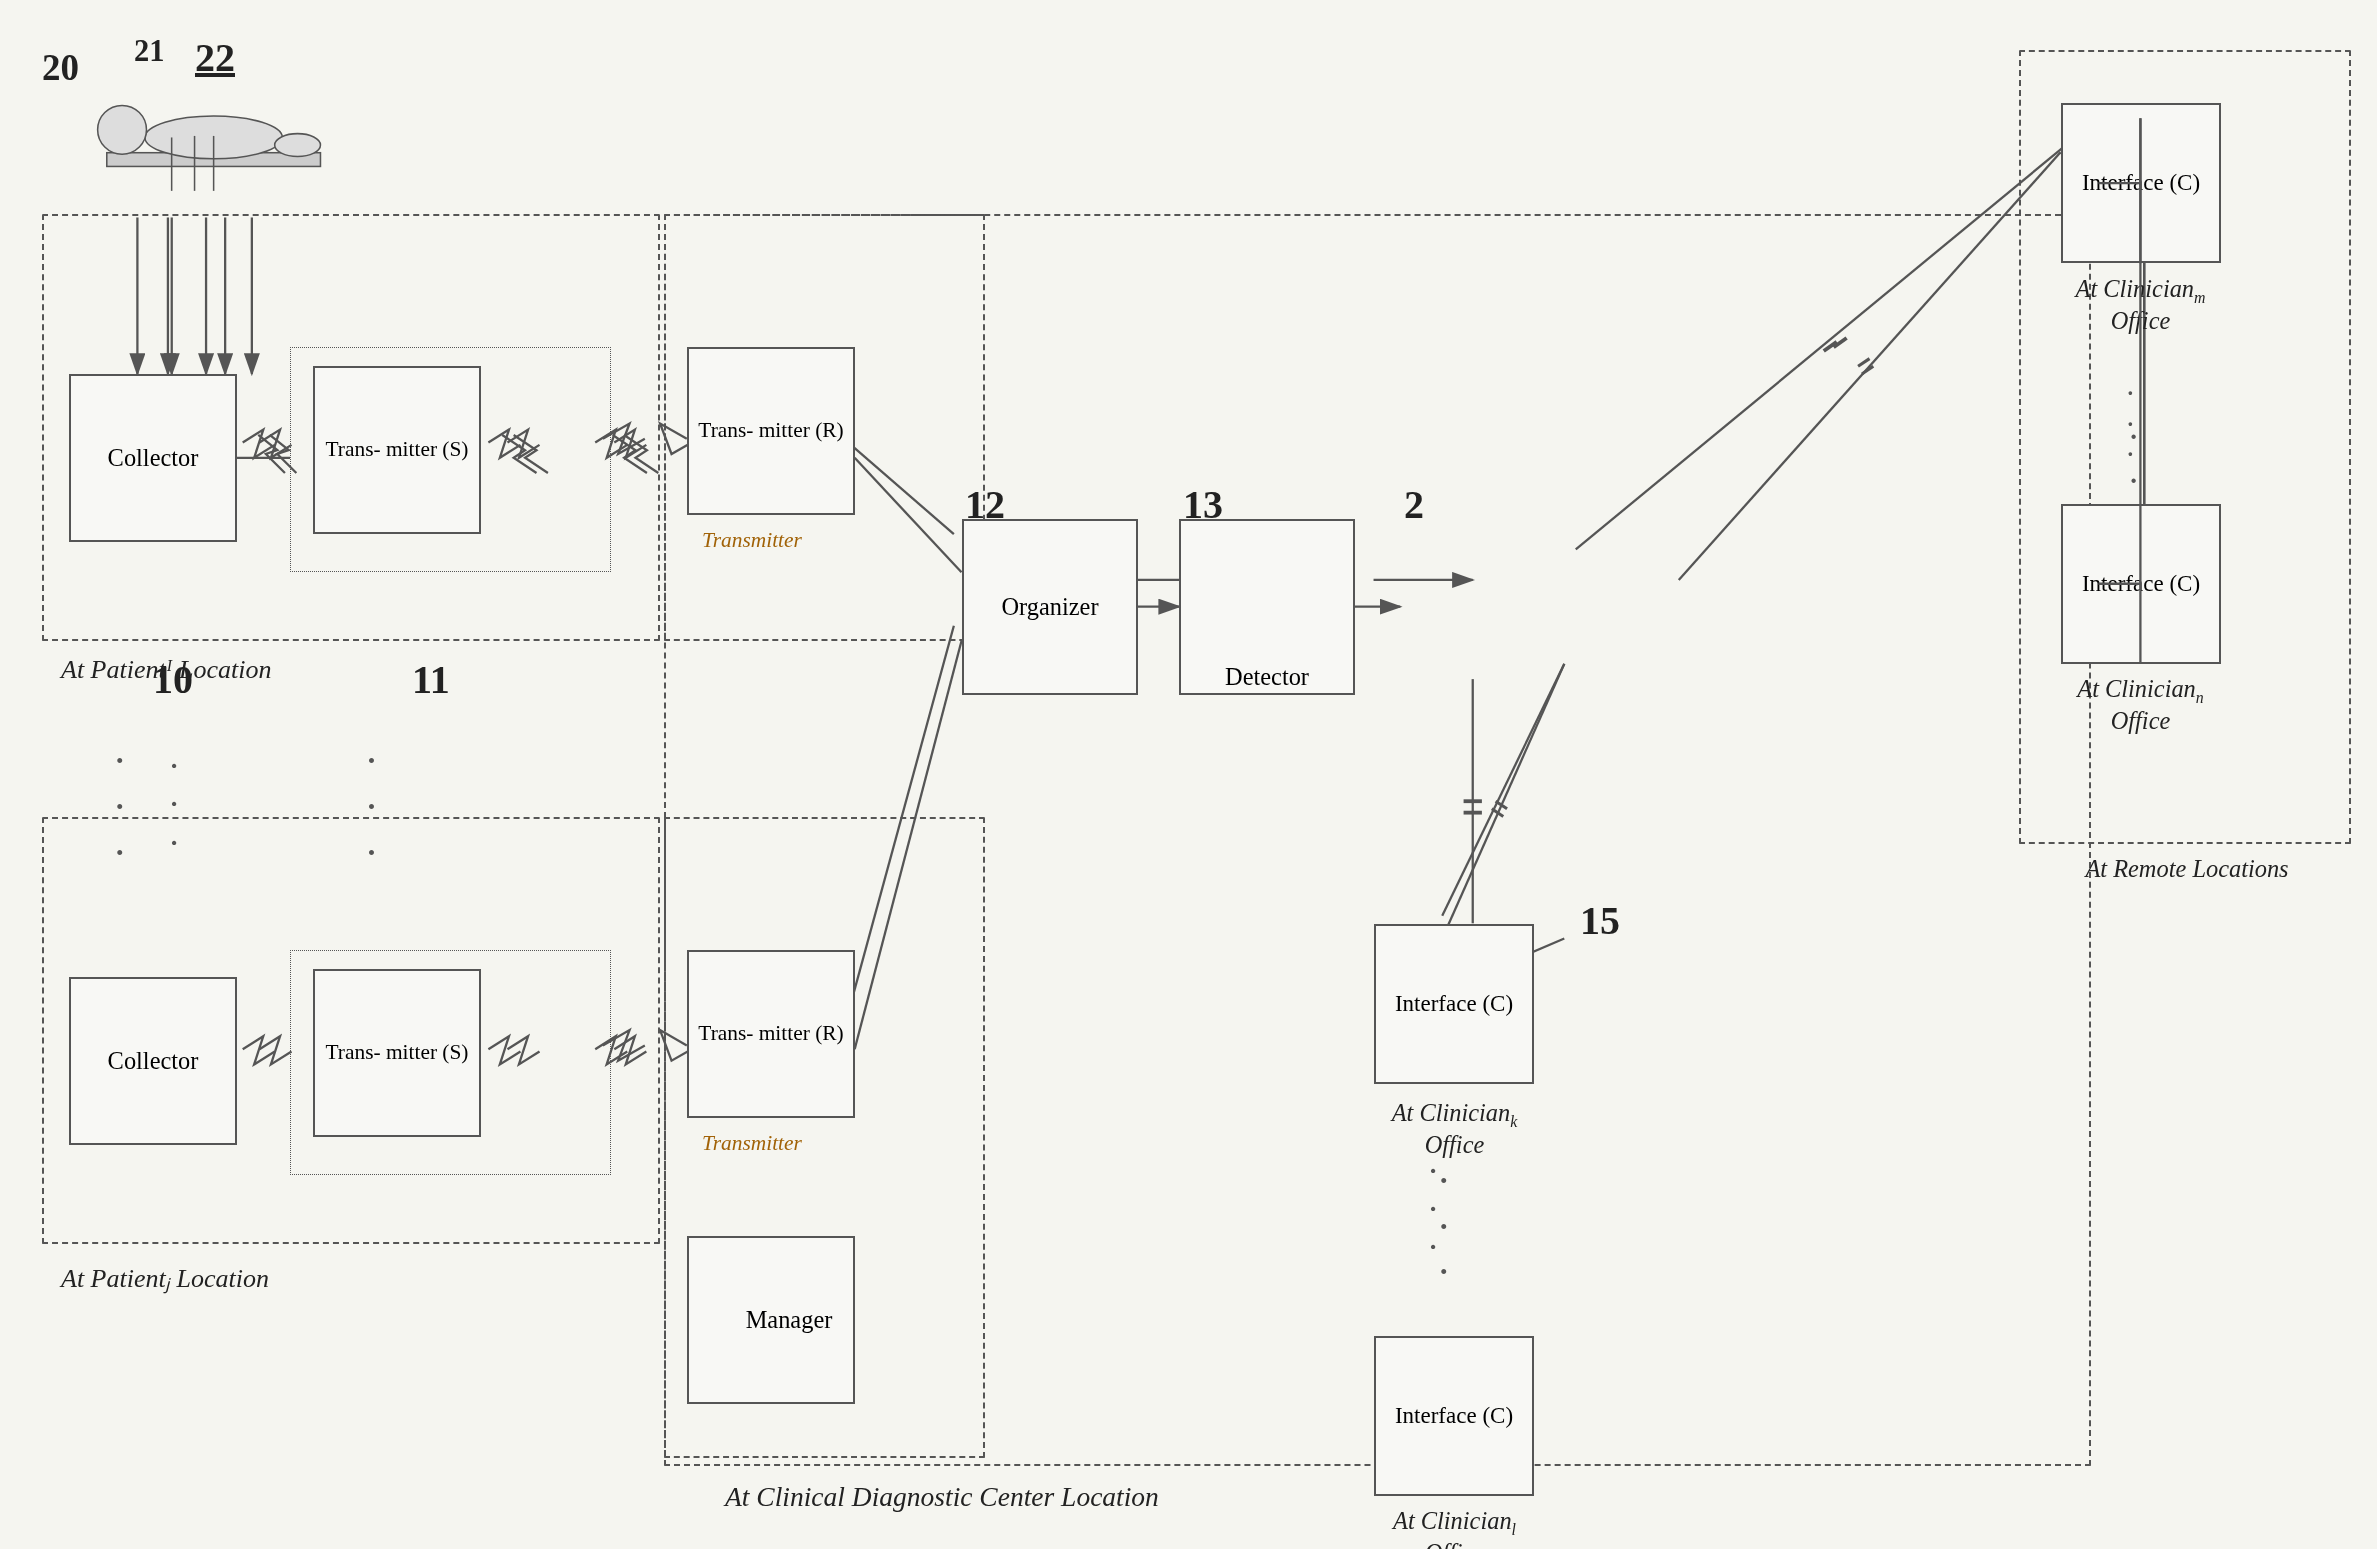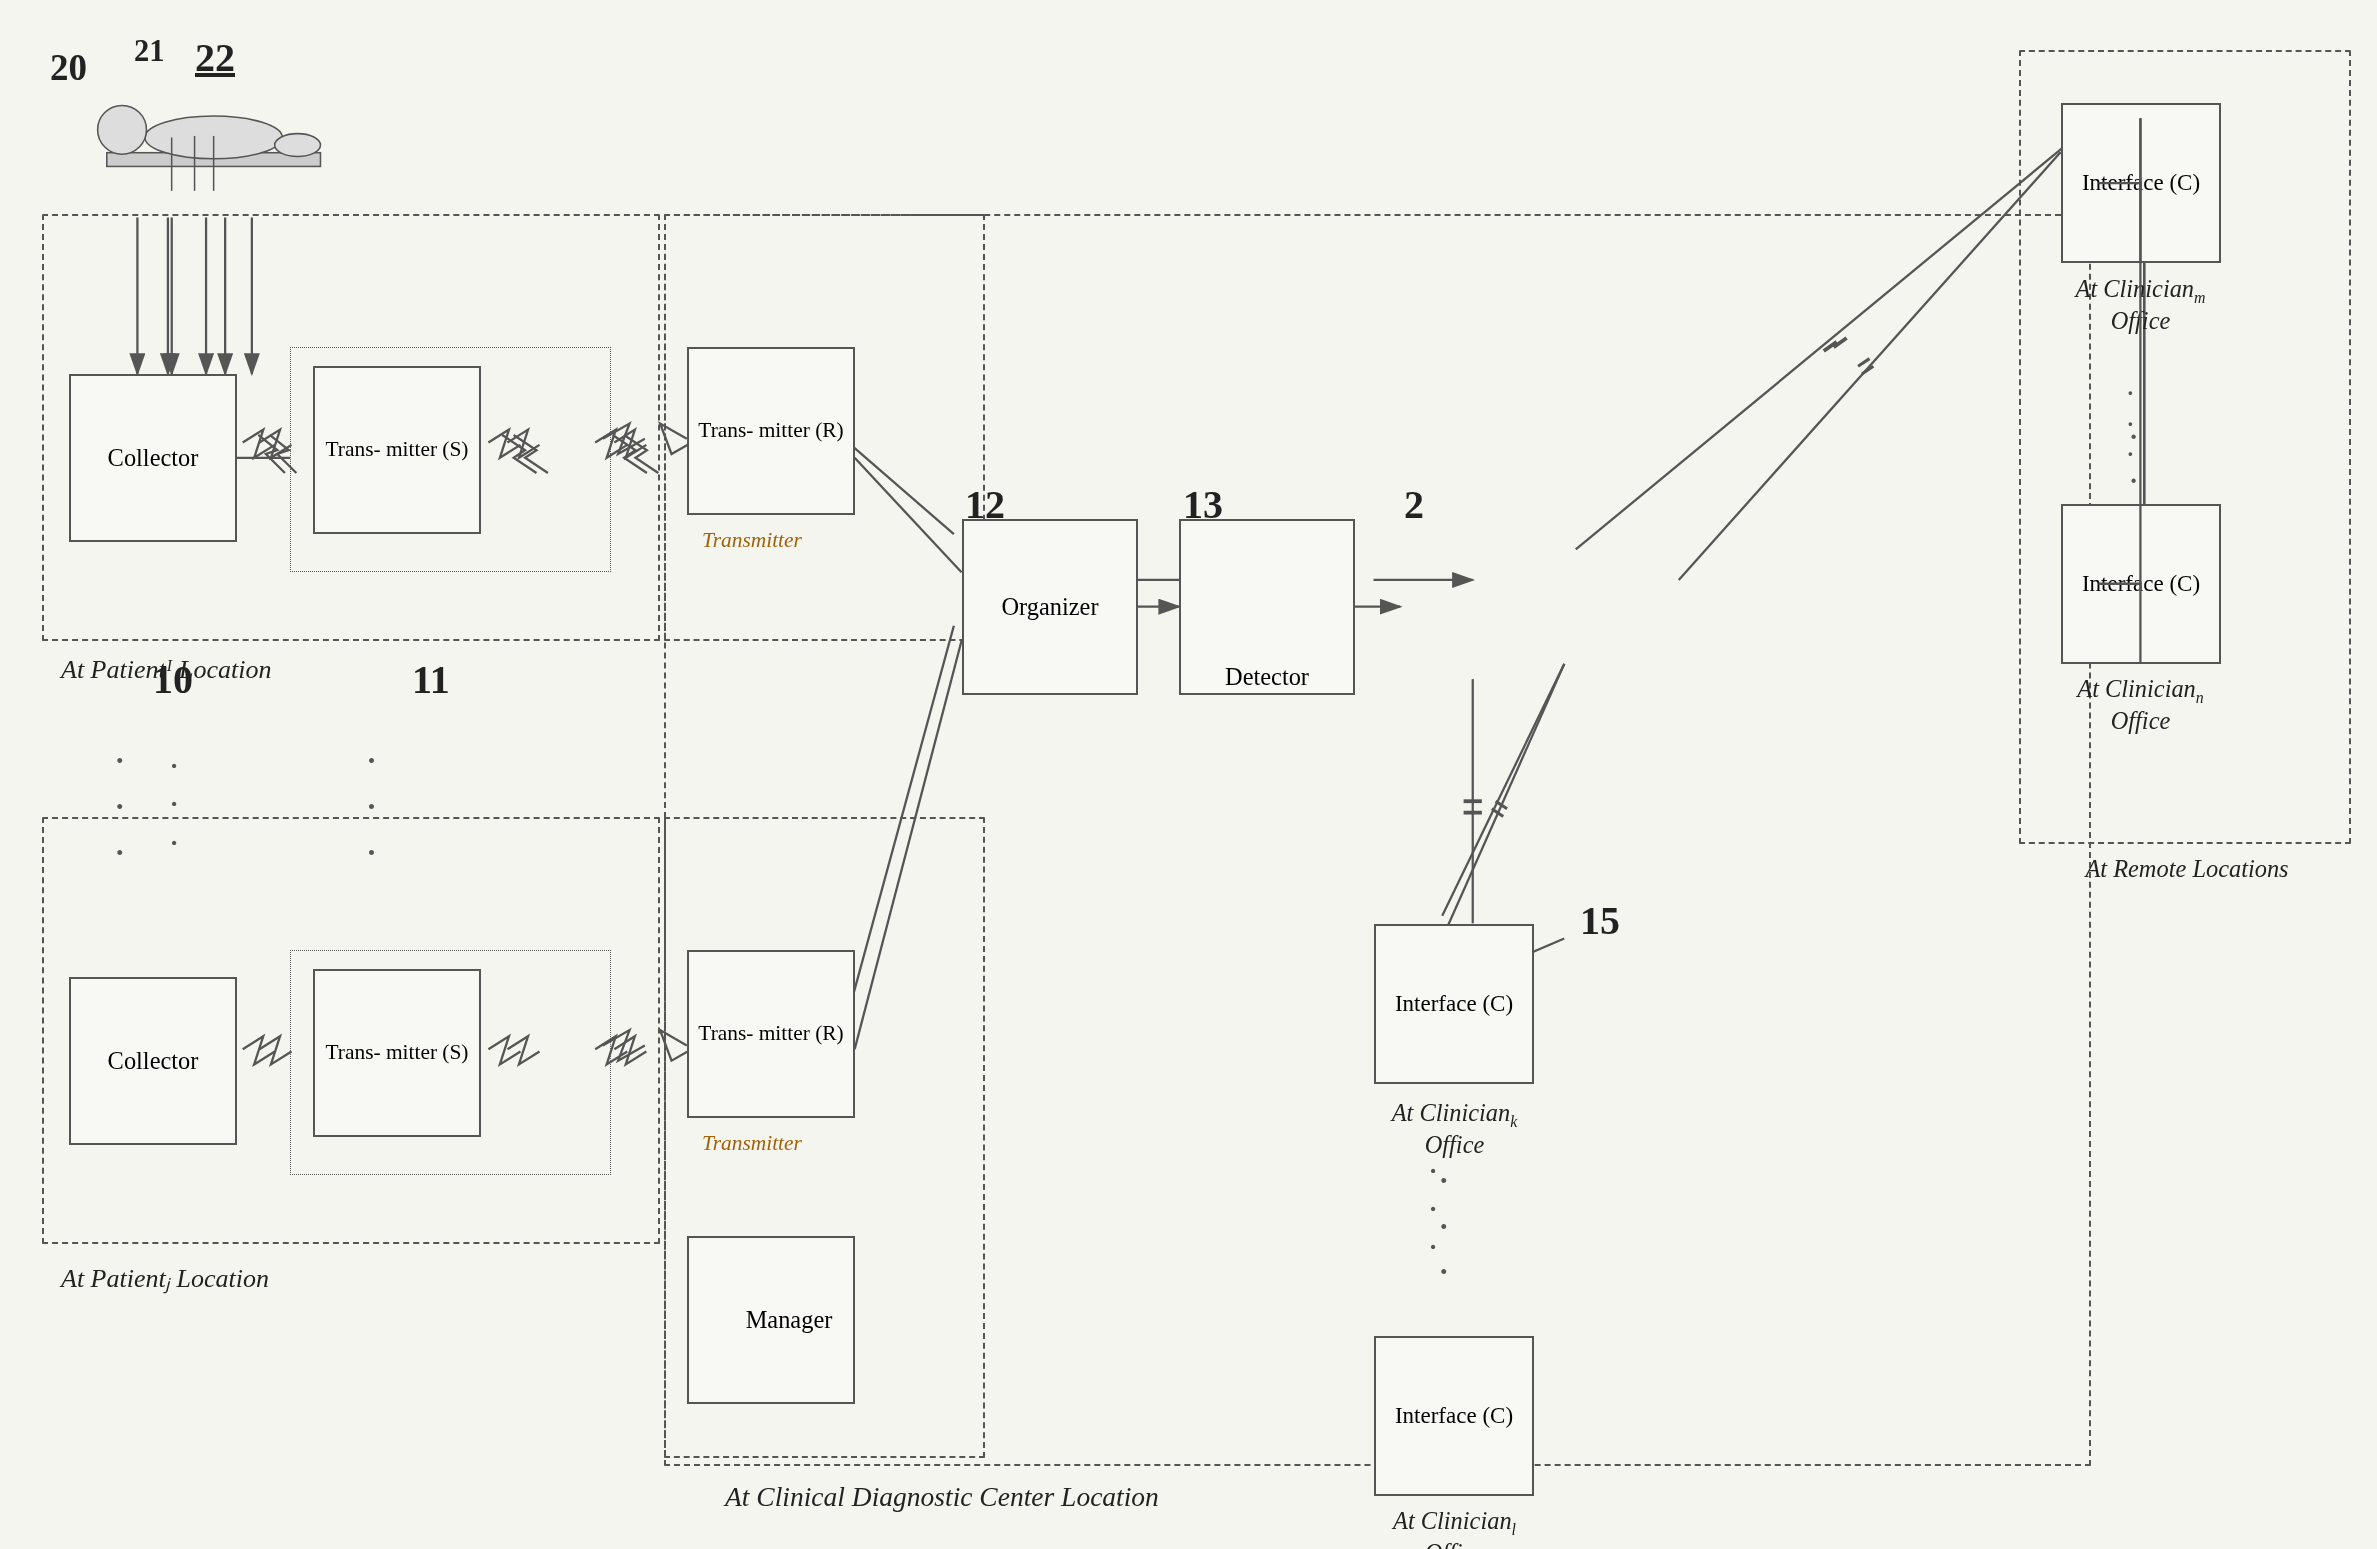--- a/index.html
+++ b/index.html
@@ -158,21 +158,21 @@
       <circle cx="80" cy="120" r="32" fill="#ddd" stroke="#555" stroke-width="2"></circle>
 
       <ellipse cx="310" cy="140" rx="30" ry="15" fill="#ddd" stroke="#555" stroke-width="2"></ellipse>
 
       <line x1="145" y1="130" x2="145" y2="200" stroke="#555" stroke-width="2"></line>
       <line x1="175" y1="128" x2="175" y2="200" stroke="#555" stroke-width="2"></line>
       <line x1="200" y1="128" x2="200" y2="200" stroke="#555" stroke-width="2"></line>
     </svg>
   </div>
 
-  <div class="ref-num" style="top:46px; left:50px;">
+  <div class="ref-num" style="top:46px; left:42px;">
     <span>20</span>
   </div>
   <div class="ref-num" style="top:34px; left:134px; font-size:30.5px;">
     <span>21</span>
   </div>
   <div class="ref-num" style="top:34px; left:195px; font-size:40px;text-decoration:underline;">
     <span>22</span>
   </div>
 
   <div class="dashed-box" style="top:214px; left:42px; width:618px; height:427px;">

